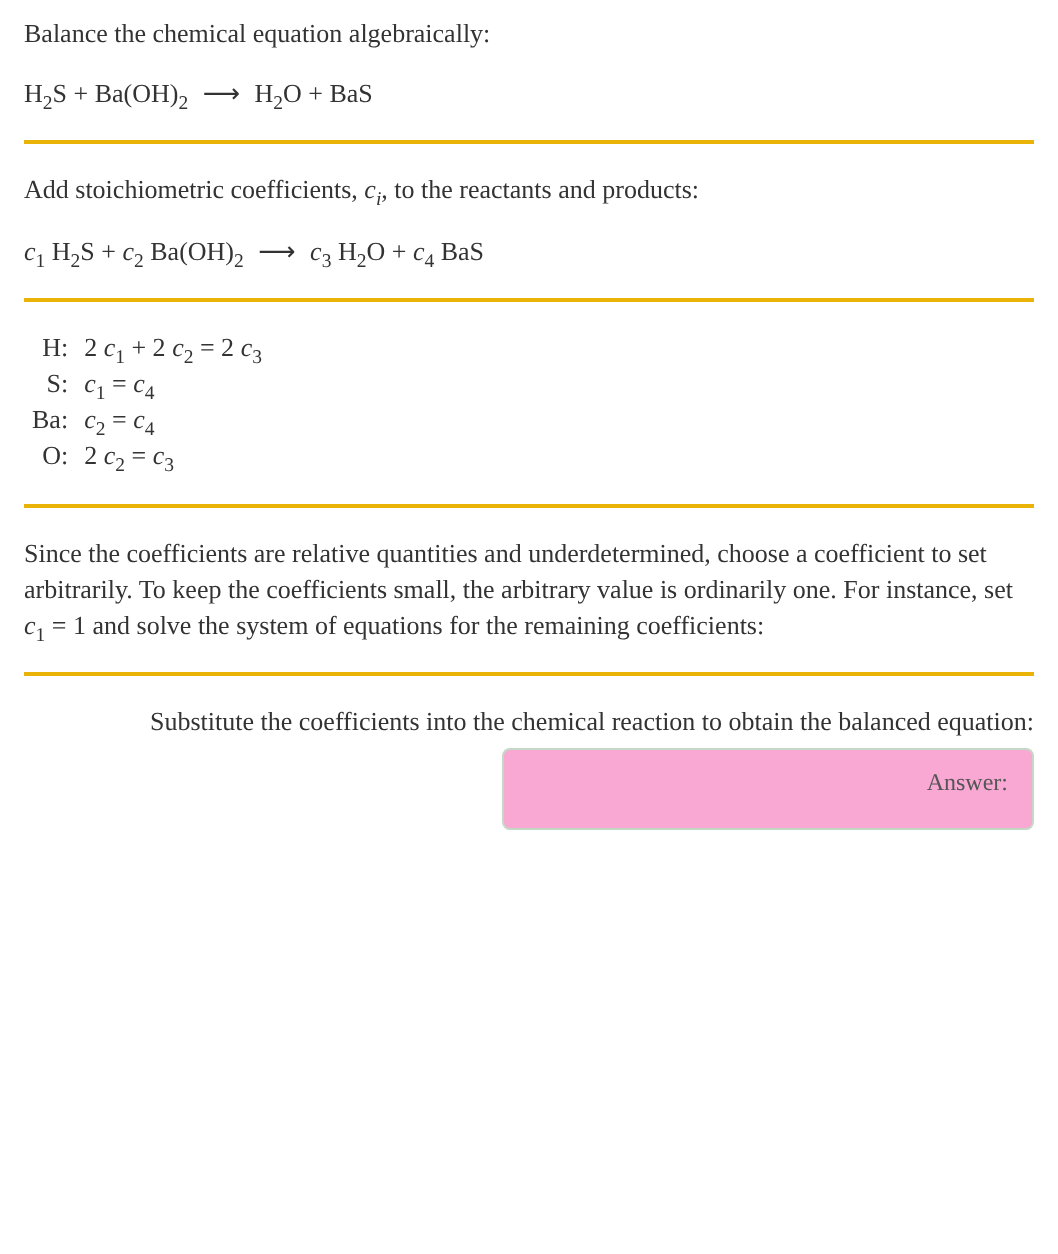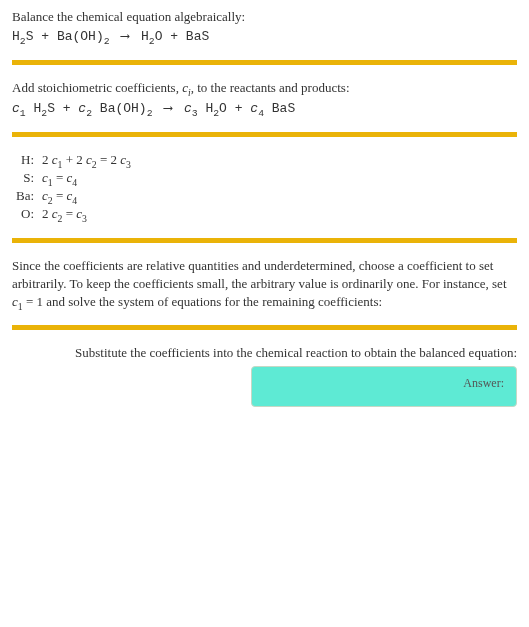--- a/index.html
+++ b/index.html
@@ -7,31 +7,31 @@
       padding: 8px 12px;
       font-family: Georgia, 'Times New Roman', serif;
       font-size: 13px;
       line-height: 1.4;
       color: #333;
       background: #fff;
       width: 529px;
       box-sizing: border-box;
     }
     .section {
-      border-bottom: 5px solid #eab308;
+      border-bottom: 2px solid #eab308;
       padding-bottom: 14px;
       margin-bottom: 14px;
     }
     .section:last-of-type {
       border-bottom: none;
       text-align: right;
     }
     .equation {
-      font-family: Liberation Mono, monospace;
-      margin-top: 2px;
+      font-family: Liberation Serif, serif;
+      margin-top: 12px;
     }
     sub {
       font-size: 0.75em;
       vertical-align: sub;
       line-height: 0;
     }
     .sub-i {
       font-style: italic;
     }
     .arrow {
@@ -50,21 +50,21 @@
       text-align: right;
     }
     .coeffs {
       margin-top: 4px;
     }
     .coeff-line {
       line-height: 1.4;
     }
     .answer-box {
       border: 1px solid #c5d8c5;
-      background: #5eead4;
+      background: #f9a8d4;
       border-radius: 4px;
       padding: 8px 12px;
       display: inline-block;
       min-width: 240px;
       margin-top: 4px;
     }
     .answer-label {
       font-size: 12px;
       color: #555;
       margin-bottom: 6px;

